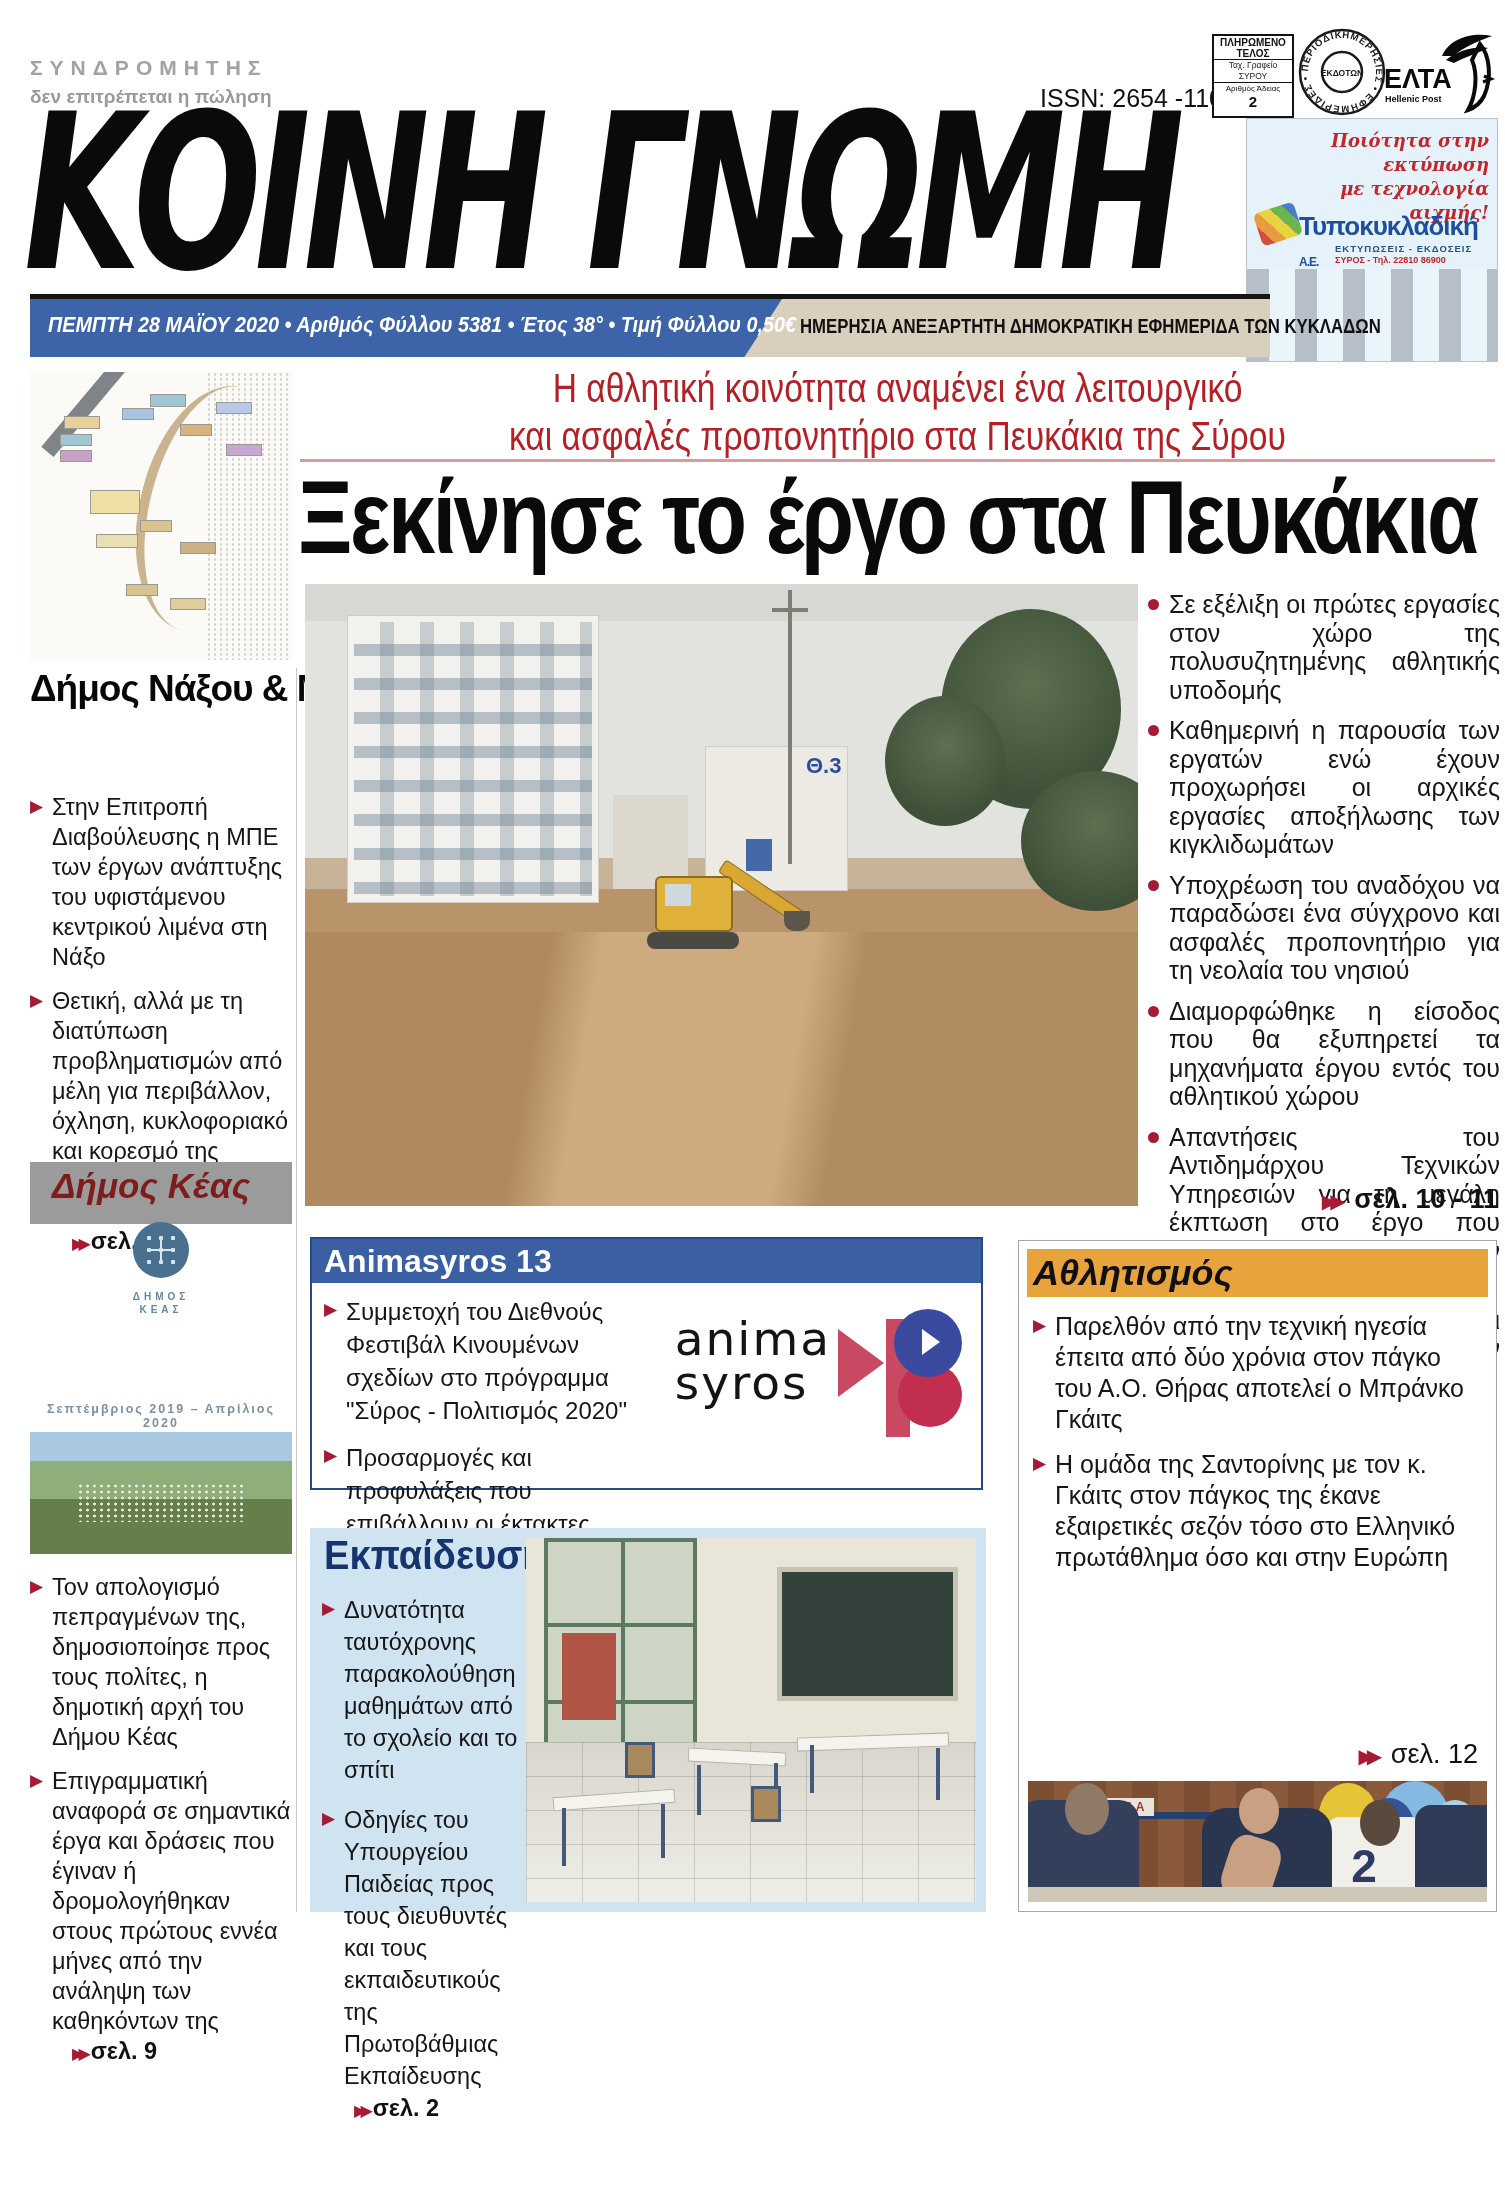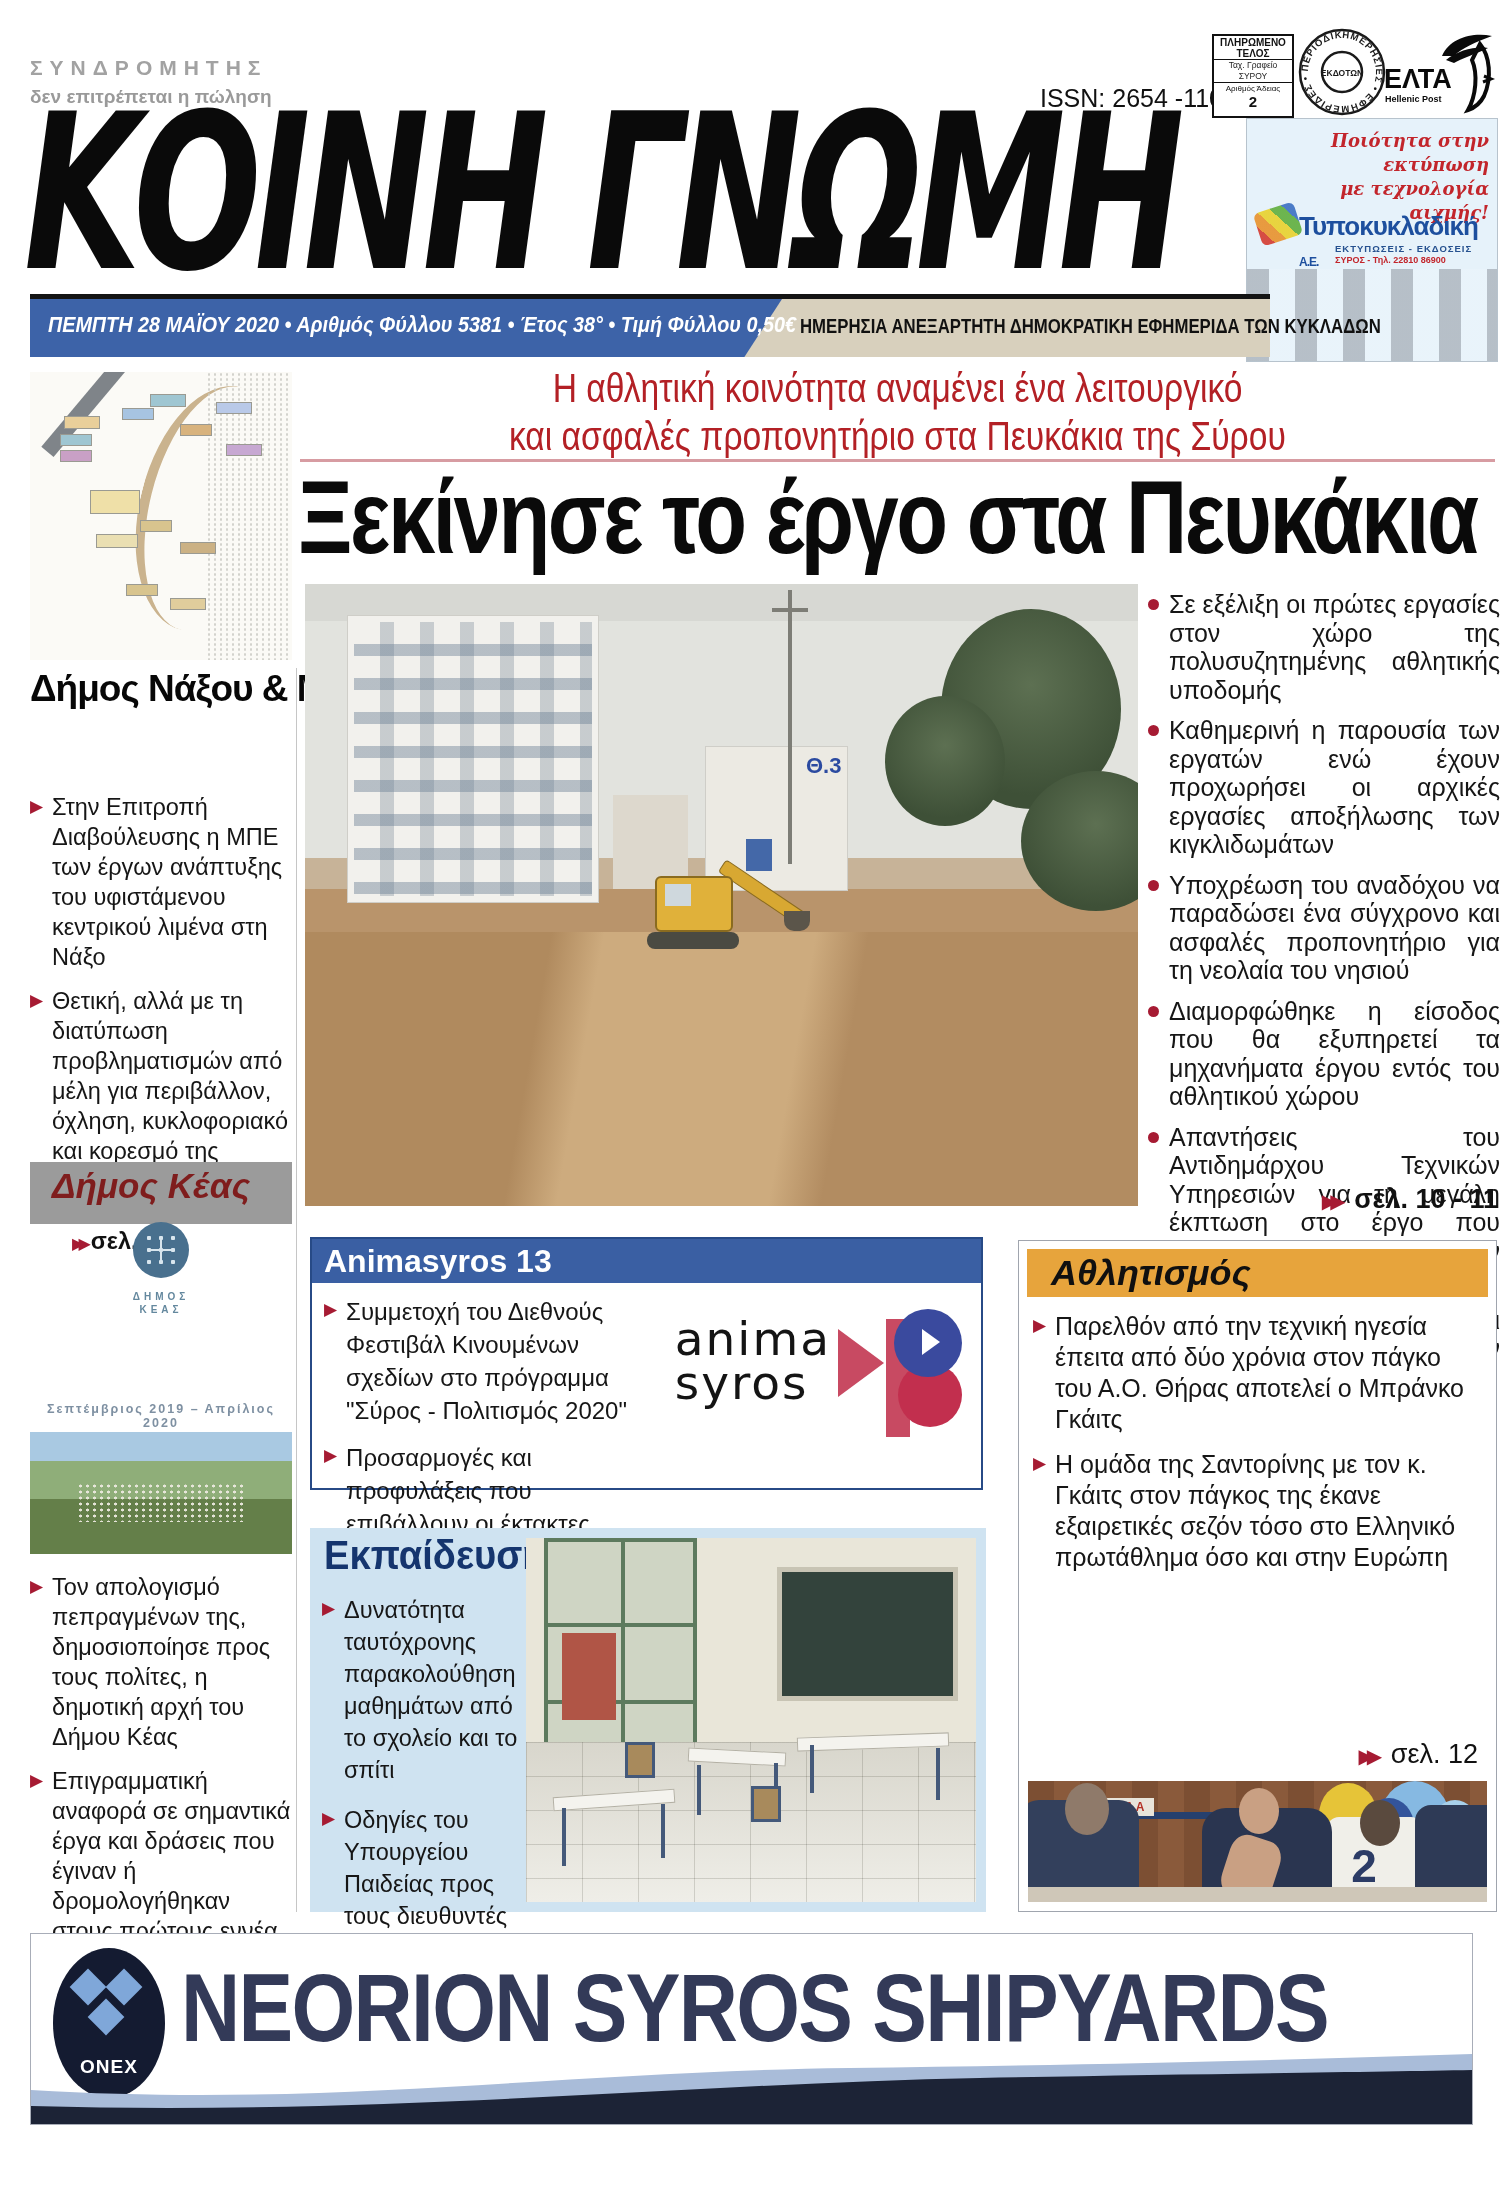--- a/index.html
+++ b/index.html
@@ -140,21 +140,21 @@
           border-top:34px solid transparent;border-bottom:34px solid transparent;}
   .a13 .bar{position:absolute;left:48px;top:24px;width:24px;height:118px;background:#c84a62;}
   .a13 .c1{position:absolute;left:56px;top:14px;width:68px;height:68px;border-radius:50%;background:#3a4a9e;}
   .a13 .c2{position:absolute;left:60px;top:68px;width:64px;height:64px;border-radius:50%;background:#c22f4e;}
   .a13 .play{position:absolute;left:84px;top:34px;width:0;height:0;border-left:18px solid #fff;
              border-top:13px solid transparent;border-bottom:13px solid transparent;}
 
   
   .sports{left:1018px;top:1240px;width:479px;height:672px;border:1px solid #a0a5ae;background:#fff;box-sizing:border-box;}
   .sports .hd{margin:8px;height:48px;background:#e7a43c;color:#101010;font-weight:bold;font-style:italic;
-              font-size:36px;line-height:48px;padding-left:24px;}
+              font-size:36px;line-height:48px;padding-left:6px;}
   .sports .bl{position:absolute;left:14px;top:70px;width:448px;font-size:25px;line-height:31px;}
   .sports-ref{position:absolute;right:18px;top:498px;font-size:27px;}
   .vphoto{position:absolute;left:9px;right:9px;top:540px;bottom:9px;overflow:hidden;
           background:repeating-linear-gradient(90deg,#7c4f33 0 26px,#8a5a3b 26px 52px);}
   .vphoto .floor{position:absolute;left:0;bottom:0;width:100%;height:12%;background:#cfc7b8;}
   .vphoto .band{position:absolute;left:0;top:26%;width:100%;height:7px;background:#26406e;}
   .vsign{position:absolute;left:12%;top:14%;background:#e8e4da;color:#b43226;font-weight:bold;
          font-size:12px;letter-spacing:2px;padding:2px 8px;}
   .bal{position:absolute;border-radius:50%;}
   .vcoach-head{position:absolute;left:46%;top:6%;width:40px;height:46px;border-radius:50%;background:#c9a083;}
@@ -469,27 +469,14 @@
       <div class="desk-leg" style="left:38%;bottom:24%;height:50px;"></div>
       <div class="desk-leg" style="left:55%;bottom:25%;height:48px;"></div>
       <div class="desk-top" style="right:6%;bottom:42%;width:150px;transform:rotate(-2deg);"></div>
       <div class="desk-leg" style="right:8%;bottom:28%;height:52px;"></div>
       <div class="desk-leg" style="right:36%;bottom:30%;height:48px;"></div>
       <div class="chair" style="left:50%;bottom:22%;"></div>
       <div class="chair" style="left:22%;bottom:34%;"></div>
     </div>
   </div>
 
-  <div class="abs banner">
-    <div class="onex">
-      <div class="d" style="left:22px;top:26px;"></div>
-      <div class="d" style="left:58px;top:26px;"></div>
-      <div class="d" style="left:40px;top:56px;"></div>
-      <div class="nm">ONEX</div>
-    </div>
-    <div class="banner-title">NEORION SYROS SHIPYARDS</div>
-    <svg class="wave" viewBox="0 0 1443 72" preserveAspectRatio="none">
-      <path d="M0,38 C300,56 520,20 820,16 C1060,13 1260,8 1443,2 L1443,72 L0,72 Z" fill="#a9bcd9"></path>
-      <path d="M0,54 C350,64 650,32 950,26 C1150,22 1350,20 1443,18 L1443,72 L0,72 Z" fill="#1c2336"></path>
-    </svg>
-  </div>
 
 </div>
 
 </body></html>

